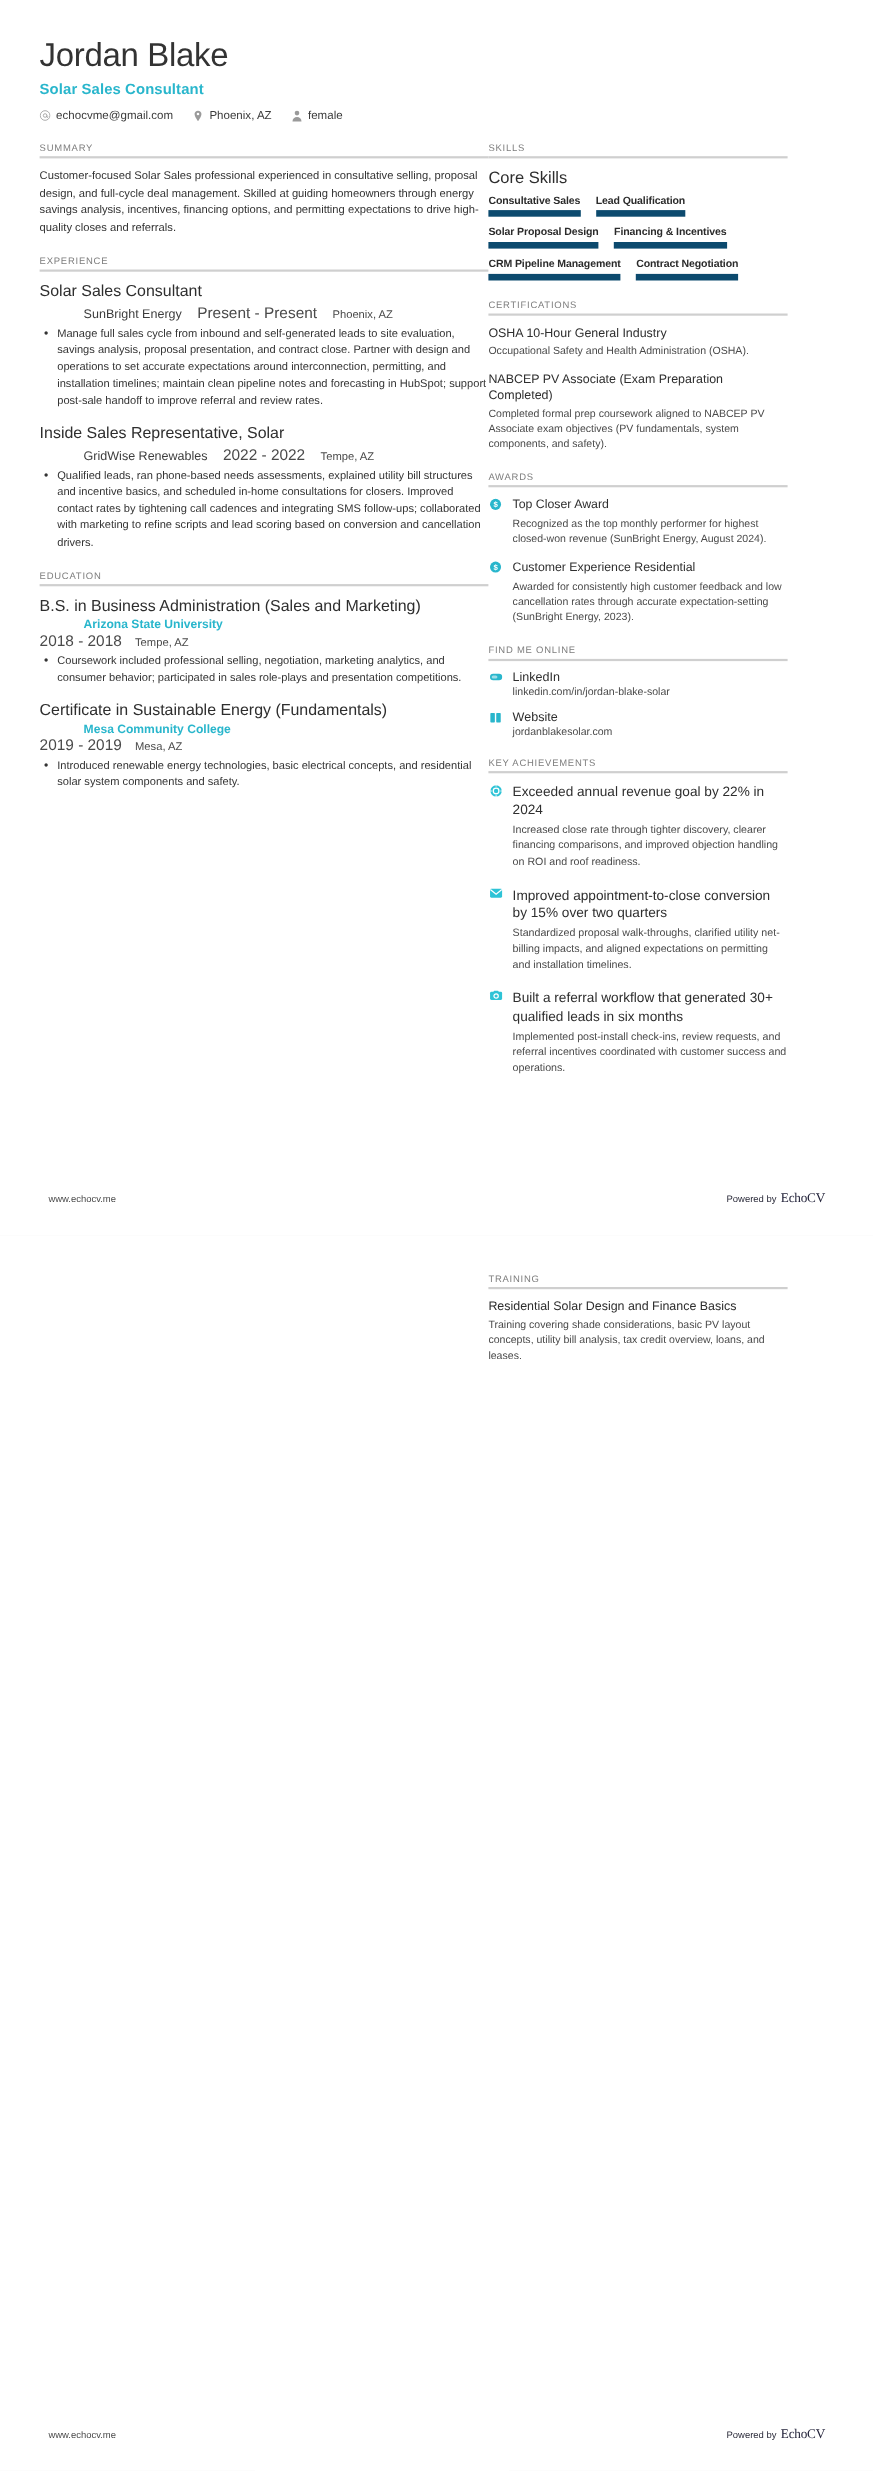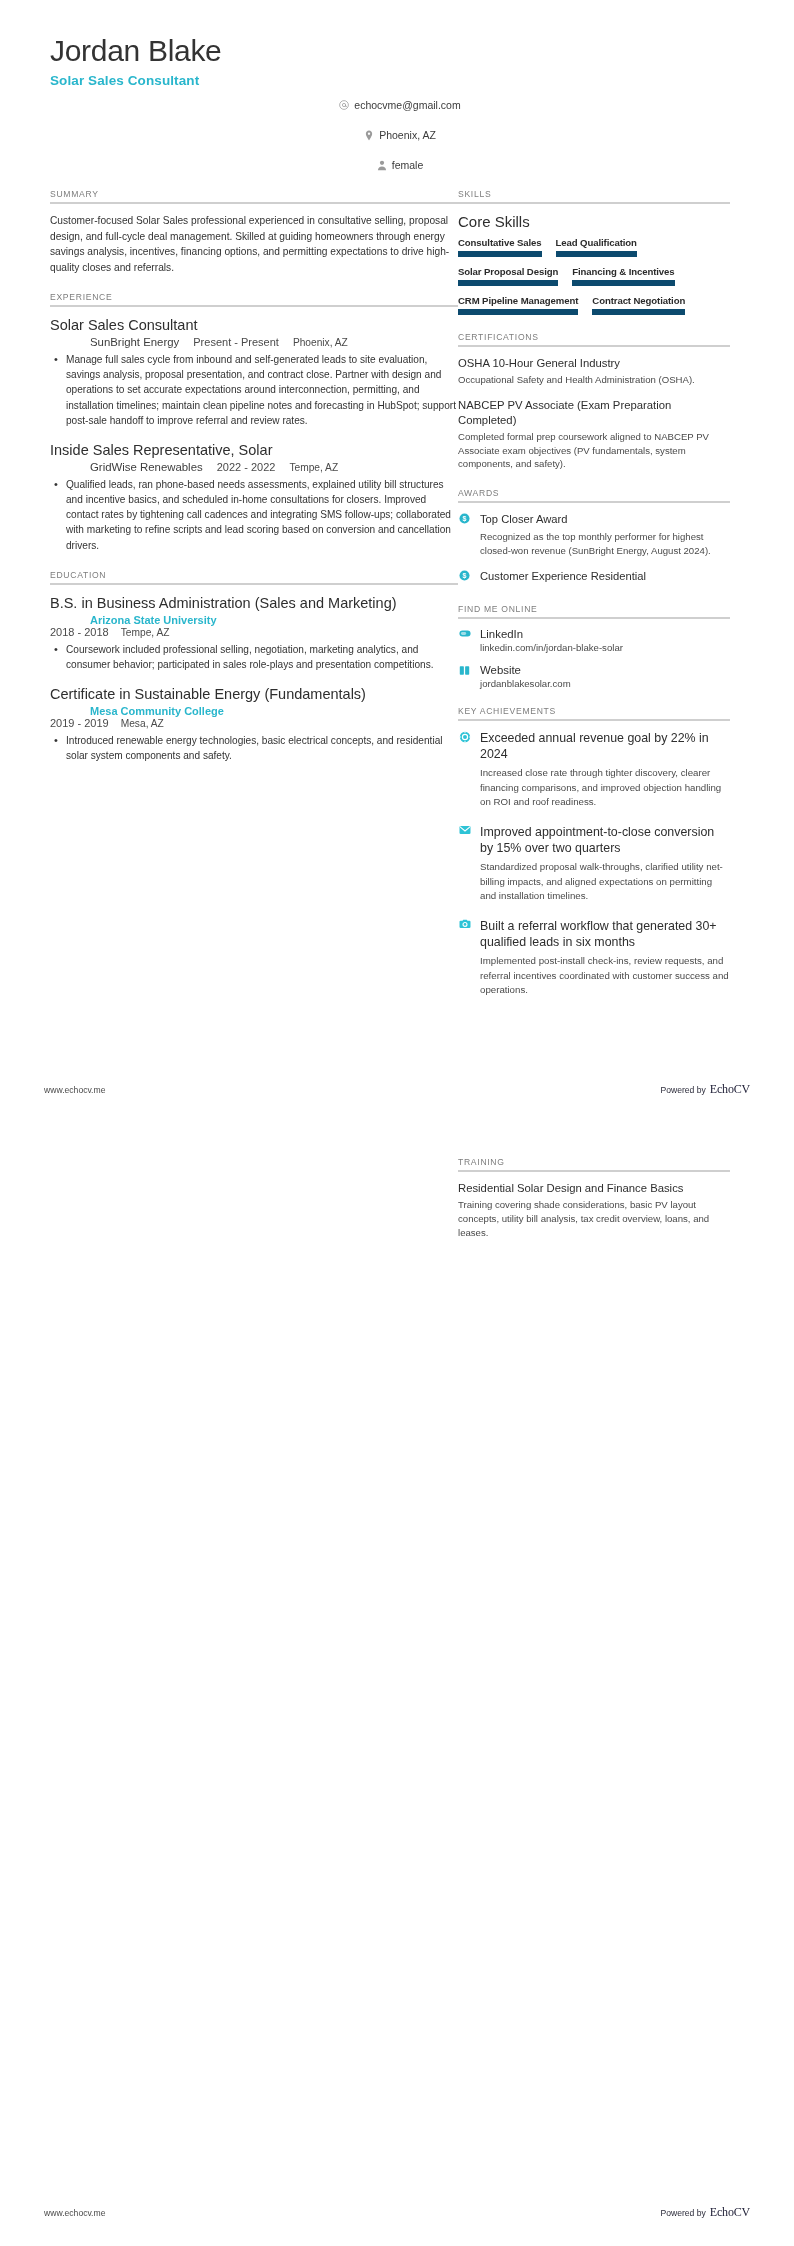--- a/index.html
+++ b/index.html
@@ -14,21 +14,21 @@
   .page {
     position: relative;
     width: 794px;
     background: #ffffff;
     overflow: hidden;
   }
   .page-1 { height: 1123px; }
   .page-2 { height: 1123px; }
 
   .sheet {
-    padding: 34px 44px 0 50px;
+    padding: 34px 44px 0 36px;
   }
 
   
   .name {
     font-size: 30px;
     font-weight: 400;
     letter-spacing: -0.3px;
     color: #333333;
     line-height: 1.1;
     margin: 0 0 6px 0;
@@ -40,21 +40,20 @@
     margin: 0 0 11px 0;
     letter-spacing: 0.1px;
   }
   .contact-row {
     display: flex;
     align-items: center;
     gap: 18px;
     font-size: 10.5px;
     color: #3b3b3b;
     margin-bottom: 18px;
-    flex-direction: column;
   }
   .contact-item { display: flex; align-items: center; gap: 5px; }
   .contact-item svg { display:block; }
 
   
   .cols { display: flex; align-items: flex-start; }
   .col-left { width: 408px; flex: none; }
   .col-right { width: 272px; flex: none; }
 
   .sec-label {
@@ -92,21 +91,21 @@
     display: flex;
     align-items: baseline;
     gap: 14px;
     font-size: 10.3px;
     color: #3d3d3d;
     margin-bottom: 4px;
     flex-wrap: wrap;
   }
   .entry-org { font-size: 11.4px; color: #3d3d3d; margin-left: 40px; }
   .entry-org.accent { color: #29b6cc; font-weight: 600; font-size: 11px; }
-  .entry-dates { color: #4a4a4a; font-size: 11px; text-align: center; }
+  .entry-dates { color: #4a4a4a; font-size: 14px; text-align: center; }
   .entry-loc { color: #4a4a4a; font-size: 10.2px; }
   .edu-meta { gap: 12px; }
 
   ul.bullets {
     margin: 0;
     padding-left: 14px;
     list-style: none;
   }
   ul.bullets li {
     position: relative;
@@ -397,20 +396,21 @@
 
           <div class="icon-item">
             <span class="icon-box">
               <svg width="11" height="11" viewBox="0 0 14 14">
                   <circle cx="7" cy="7" r="6.4" fill="#29b6cc"></circle>
                   <text x="7" y="10.4" text-anchor="middle" font-family="Liberation Sans, sans-serif" font-size="9" font-weight="bold" fill="#ffffff">$</text>
                 </svg>
             </span>
             <span class="icon-body">
               <span class="icon-title" style="display:block">Customer Experience Residential</span>
+              <span class="icon-desc" style="display:block">Awarded for consistently high customer feedback and low cancellation rates through accurate expectation-setting (SunBright Energy, 2023).</span>
             </span>
           </div>
         </div>
 
         <div class="section">
           <div class="sec-label">FIND ME ONLINE</div>
           <div class="sec-rule"></div>
 
           <div class="icon-item">
             <span class="icon-box">

